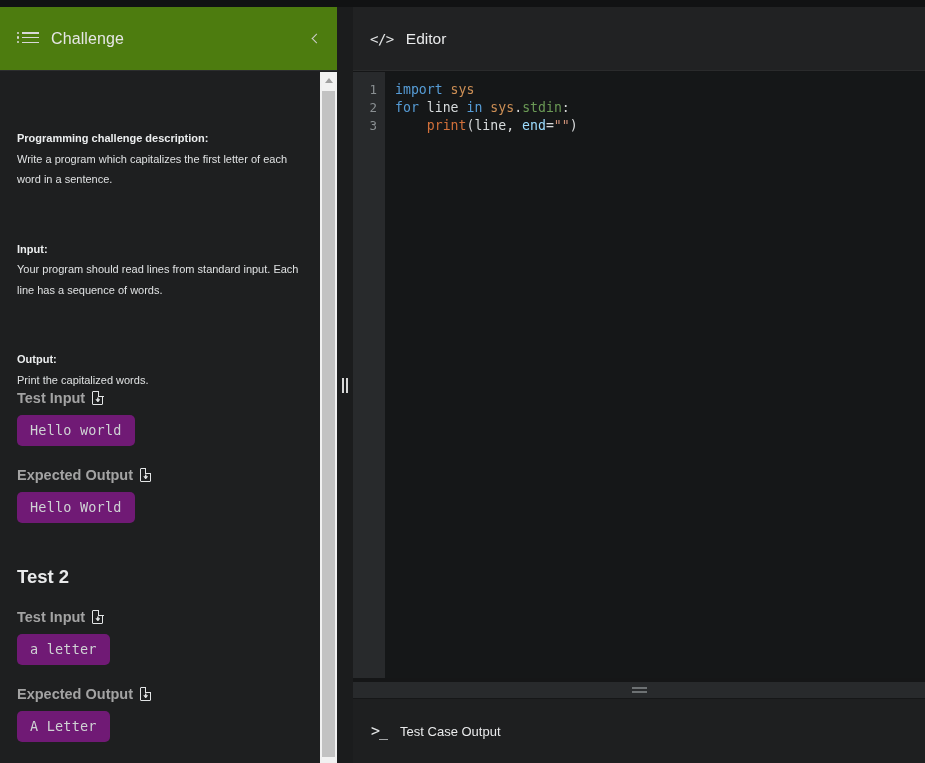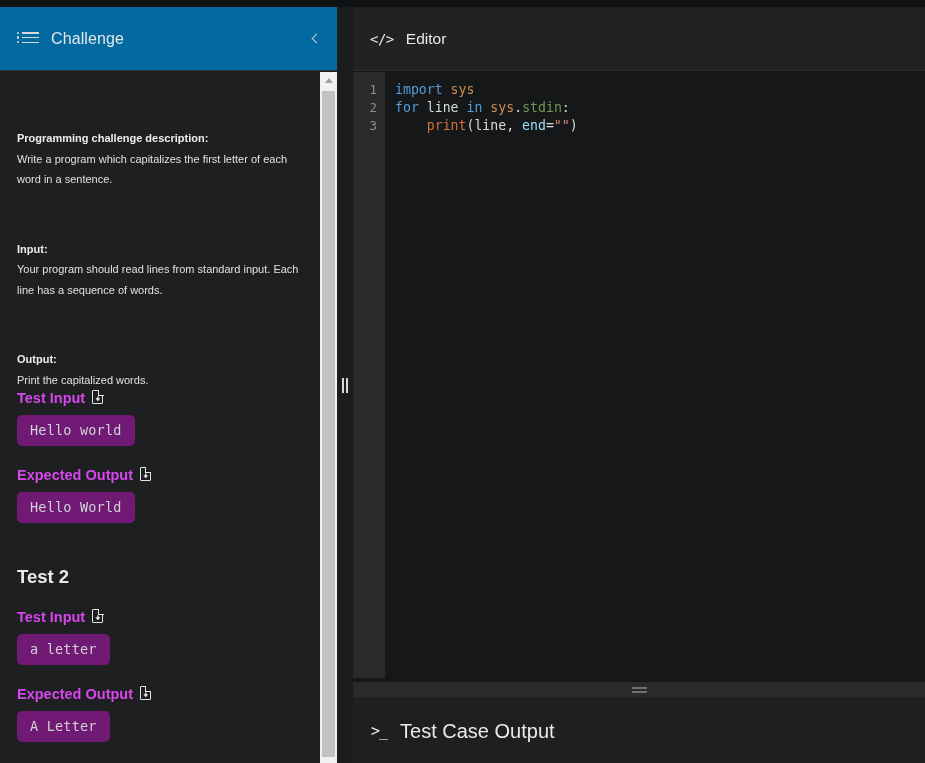--- a/index.html
+++ b/index.html
@@ -19,21 +19,21 @@
   }
 
   
   .left-panel {
     position: absolute; left: 0; top: 7px; width: 337px; height: 756px;
     background: #1e1f20;
     overflow: hidden;
   }
   .left-header {
     position: relative; height: 64px; width: 337px;
-    background: #0369a1;
+    background: #4d7c0f;
     border-bottom: 1px solid #2c2d2f;
     display: flex; align-items: center;
   }
   .left-header-title {
     display: flex; align-items: center; gap: 12px;
     margin-left: 22px;
   }
   .list-icon { display: block; width: 17px; height: 13px; }
   .list-icon i {
     display: block; height: 1.6px; background: #d8d8d8; margin-bottom: 3.2px;
@@ -71,22 +71,22 @@
   }
   .para { font-size: 11px; line-height: 20.5px; color: #dfe1e2; margin-top: 32px; }
   .para b, .lbl-bold { font-weight: bold; color: #eceeef; }
   .block-gap { height: 17px; }
 
   .test-heading {
     font-size: 18.5px; font-weight: bold; color: #e9eaeb;
     margin-top: 22px; margin-bottom: 21px;
   }
   .io-label {
-    display: flex; gap: 7px;
-    font-size: 14.5px; font-weight: bold; color: #d946ef;
+    display: flex; align-items: center; gap: 7px;
+    font-size: 14.5px; font-weight: bold; color: #a3a3a3;
     margin-bottom: 9px;
   }
   .copy-icon {
     position: relative; display: inline-block;
     width: 11px; height: 14px;
     border: 1.4px solid #e2e4e5; border-radius: 1px; background: #1e1f20;
   }
   .copy-icon::before {
     content: ""; position: absolute; right: -1.4px; top: -1.4px;
     width: 5px; height: 5px; background: #1e1f20;
@@ -199,21 +199,21 @@
     background: #1e1f20; border-top: 1px solid #161718;
   }
   .output-header {
     height: 64px; display: flex; align-items: center;
   }
   .output-header-inner { display: flex; align-items: center; gap: 13px; margin-left: 18px; }
   .term-icon {
     font-family: "DejaVu Sans Mono", monospace; font-size: 15px; color: #e4e6e7;
     letter-spacing: -1px;
   }
-  .output-title { color: #e9eaeb; font-size: 20px; }
+  .output-title { color: #e9eaeb; font-size: 13px; }
 </style>
 </head>
 <body>
 
 <div id="app">
 
   <div class="top-strip"></div>
 
   <div class="left-panel">
 

